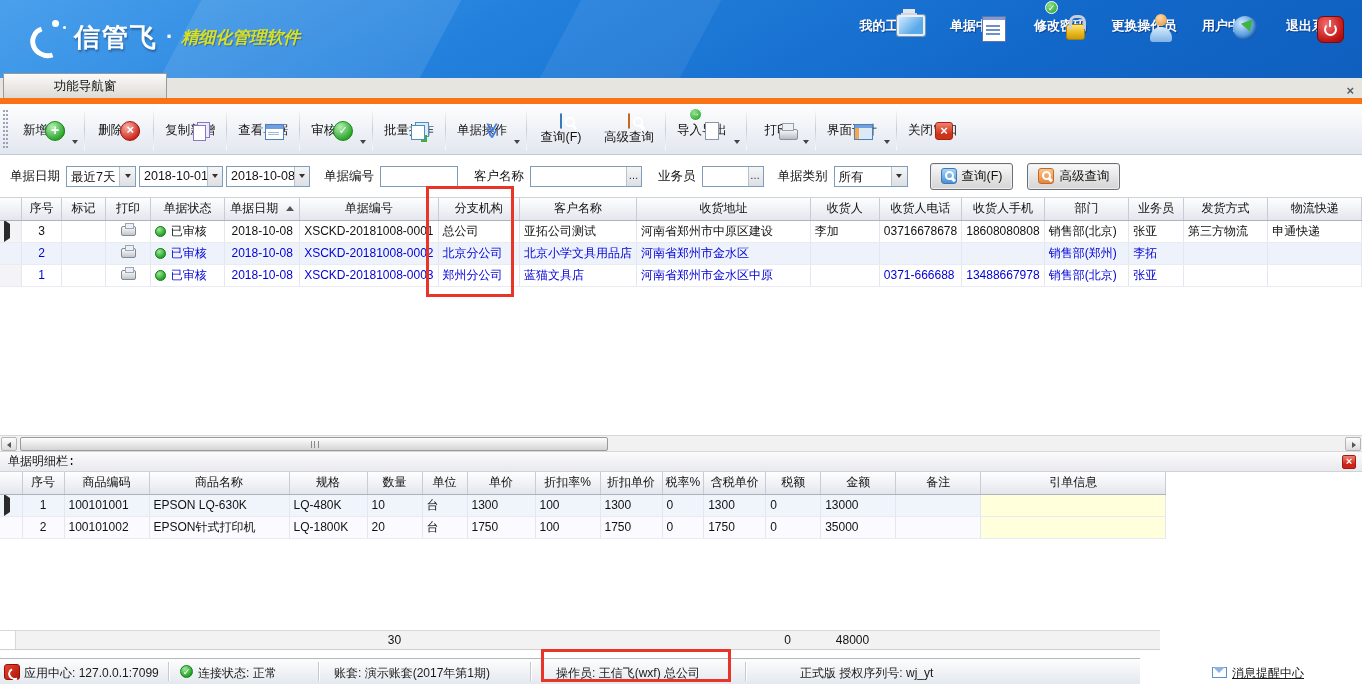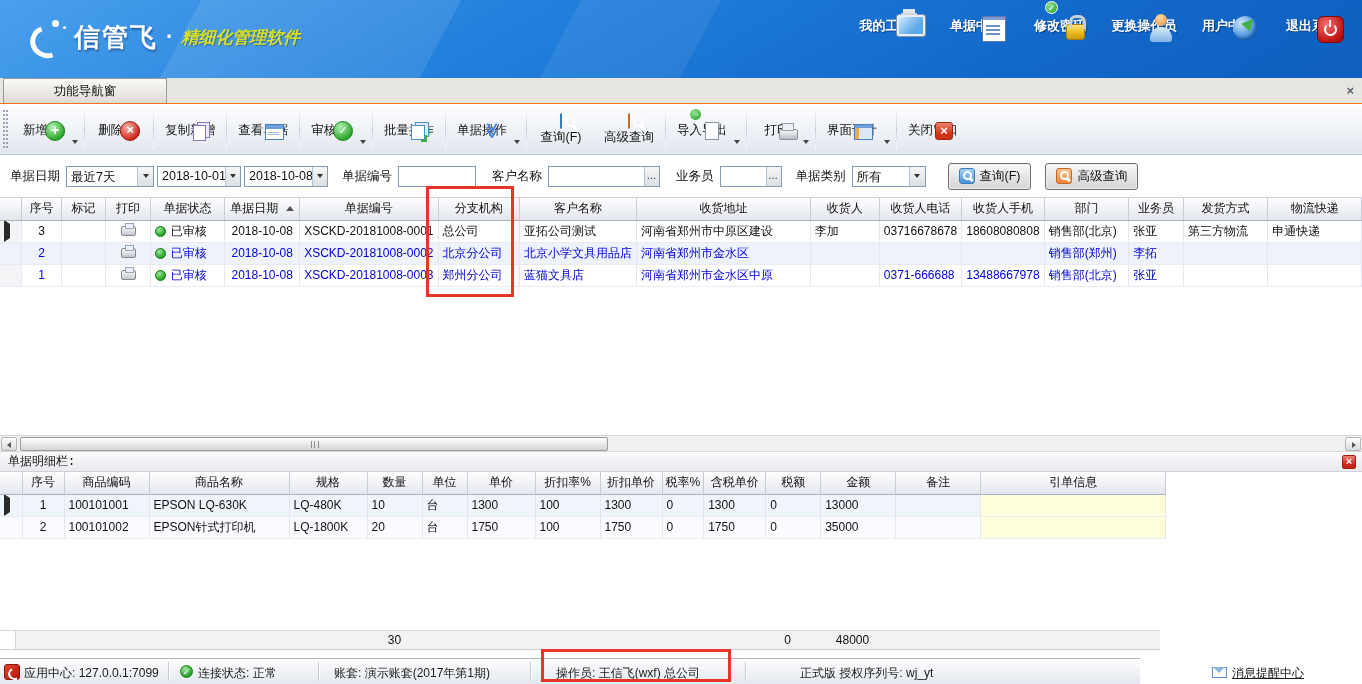--- a/index.html
+++ b/index.html
@@ -62,21 +62,21 @@
     transform:rotate(40deg); }
   
   .ni-power::before { content:""; position:absolute; left:5px; top:2px; width:25px; height:25px;
     background:radial-gradient(circle at 35% 30%,#f47070,#c01414 70%,#8f0d0d); border:1px solid #7d0a0a; border-radius:6px; }
   .ni-power::after { content:""; position:absolute; left:12px; top:9px; width:9px; height:9px;
     border:2.5px solid #fff; border-radius:50%; border-top-color:transparent; }
   .ni .pbar { position:absolute; left:16.5px; top:6px; width:2.5px; height:7px; background:#fff; }
 
   
   .tabstrip { position:absolute; left:0; top:78px; width:1362px; height:26px; background:#e7e5e0;
-    border-bottom:1px solid #f97316; display:flex; align-items:flex-end; }
+    border-bottom:6px solid #f97316; display:flex; align-items:flex-end; }
   .tab { height:25px; display:flex; align-items:center; justify-content:center; font-size:12.5px; cursor:pointer; }
   .tab-inactive { width:164px; margin-left:3px; background:linear-gradient(#fbfaf8,#dedbd5);
     border:1px solid #98989d; border-bottom:none; color:#111; }
   .tab-active { width:166px; background:#fff; border:1px solid #98989d; border-bottom:1px solid #fff;
     margin-bottom:-1px; position:relative; }
   .tab-close { margin-left:26px; color:#55606e; font-size:13px; font-weight:bold; cursor:pointer; }
   .tab-close::before { content:"\00d7"; }
   .strip-close { position:absolute; right:8px; top:5px; color:#55606e; font-size:13px; font-weight:bold; cursor:pointer; }
   .strip-close::before { content:"\00d7"; }
 
@@ -359,21 +359,21 @@
     </div>
     <div class="tsep"></div>
     <div class="tbtn">
       <span class="ti ti-closewin"></span>
       <span class="lbl">关闭窗口</span>
     </div>
   </div>
 
   <div class="filterrow">
     <span class="flabel">单据日期</span>
-    <div class="combo" style="width:88px;">
+    <div class="combo" style="width:70px;">
       <span class="val">最近7天</span>
       <span class="arrow" style="margin-left:auto;"></span>
     </div>
     <div class="combo" style="width:84px;margin-left:3px;">
       <span class="val">2018-10-01</span>
       <span class="arrow" style="margin-left:auto;"></span>
     </div>
     <div class="combo" style="width:84px;margin-left:3px;">
       <span class="val">2018-10-08</span>
       <span class="arrow" style="margin-left:auto;"></span>

